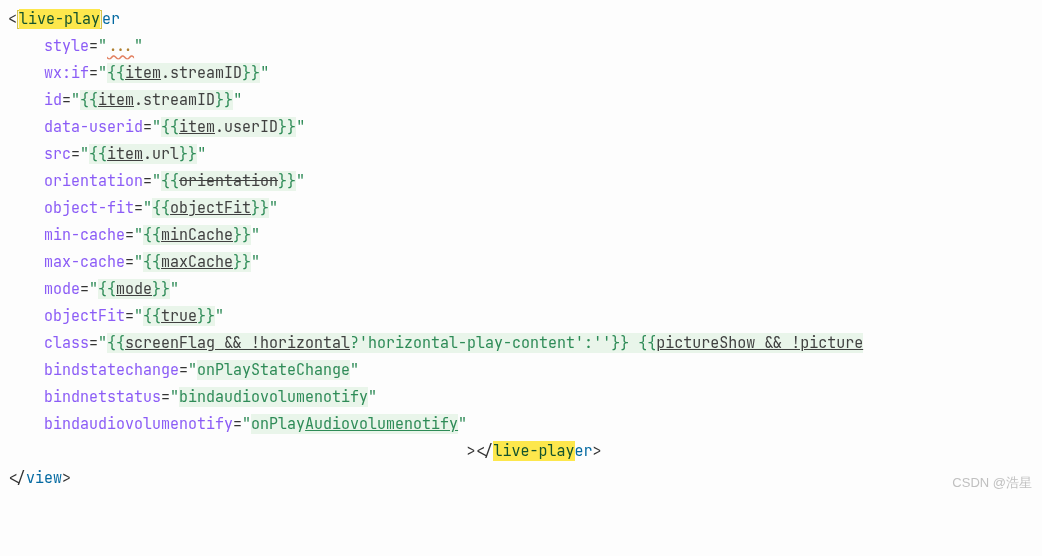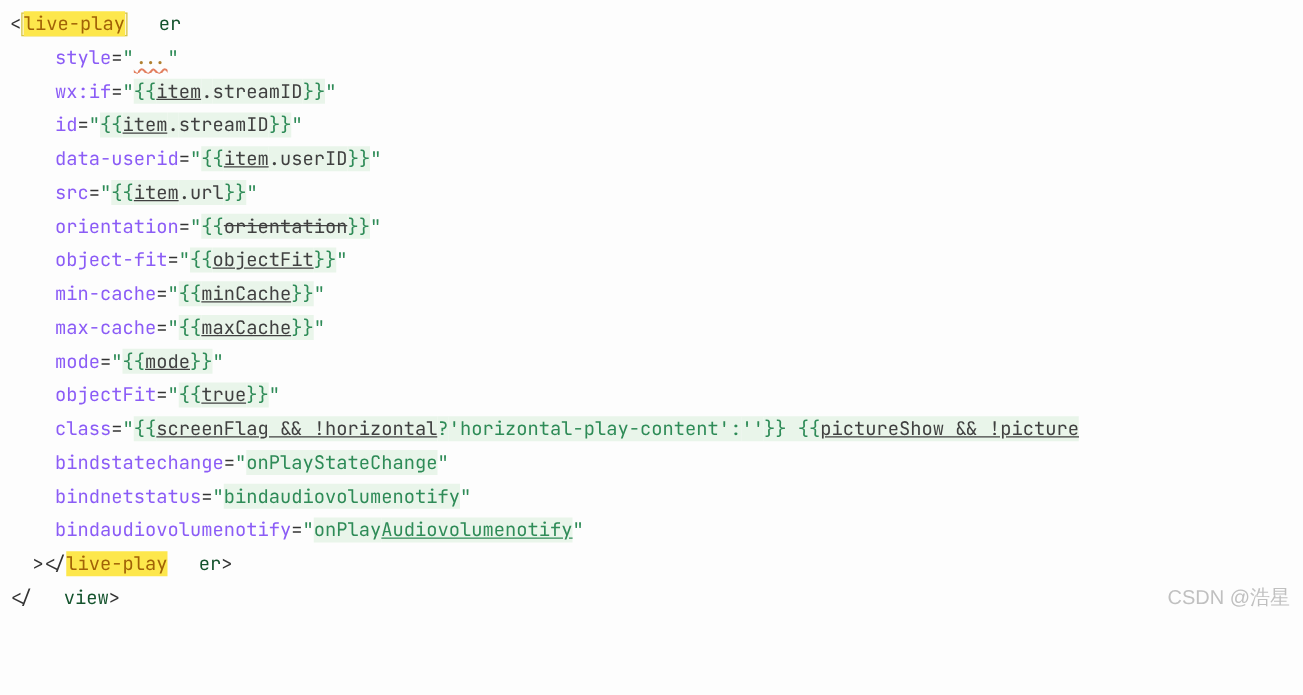--- a/index.html
+++ b/index.html
@@ -10,31 +10,31 @@
     line-height: 1.8;
     background: #fdfdfd;
     color: #333;
     white-space: nowrap;
     overflow: hidden;
     position: relative;
   }
   .line { display: block; }
   .in1 { padding-left: 36px; }
   .punc { color: #333; }
-  .tag-hl { background: #fde74c; color: #a16207; }
-  .tag-rest { color: #14532d; padding-left: 25px; }
+  .tag-hl { background: #fde74c; color: #14532d; }
+  .tag-rest { color: #0369a1; }
   .attr { color: #8b5cf6; }
   .str { color: #2e8b57; background: #e9f5ea; }
   .strq { color: #2e8b57; }
   .expr { color: #404040; }
   .strike { text-decoration: line-through; }
   .ul { text-decoration: underline; }
   .fold { color: #b08030; text-decoration: underline wavy #e28060; text-underline-offset: 3px; }
   .box-y { display:inline-block; border:1px solid #d4c24a; background:#fdf7d0; padding:0 1px; line-height:1.1; }
-  .watermark { position:absolute; bottom:4px; right:10px; font-size:16px; color:#c0c0c0; font-family:sans-serif; }
+  .watermark { position:absolute; bottom:4px; right:10px; font-size:13px; color:#c0c0c0; font-family:sans-serif; }
 </style>
 </head>
 <body>
 
 <span class="line">
   <span class="punc">&lt;</span><span class="box-y"><span class="tag-hl">live-play</span></span><span class="tag-rest">er</span>
 </span>
 
 <span class="line in1">
   <span class="attr">style</span><span class="punc">=</span><span class="strq">"</span><span class="fold">...</span><span class="strq">"</span>
@@ -89,21 +89,21 @@
 </span>
 
 <span class="line in1">
   <span class="attr">bindnetstatus</span><span class="punc">=</span><span class="strq">"</span><span class="str">bindaudiovolumenotify</span><span class="strq">"</span>
 </span>
 
 <span class="line in1">
   <span class="attr">bindaudiovolumenotify</span><span class="punc">=</span><span class="strq">"</span><span class="str">onPlay</span><span class="str ul">Audiovolumenotify</span><span class="strq">"</span>
 </span>
 
-<span class="line" style="padding-left:18px;">
+<span class="line" style="padding-left:18px;text-align:center;">
   <span class="punc">&gt;&lt;/</span><span class="tag-hl">live-play</span><span class="tag-rest">er</span><span class="punc">&gt;</span>
 </span>
 
 <span class="line">
   <span class="punc">&lt;/</span><span class="tag-rest">view</span><span class="punc">&gt;</span>
 </span>
 
 <div class="watermark">CSDN @浩星</div>
 
 </body></html>

